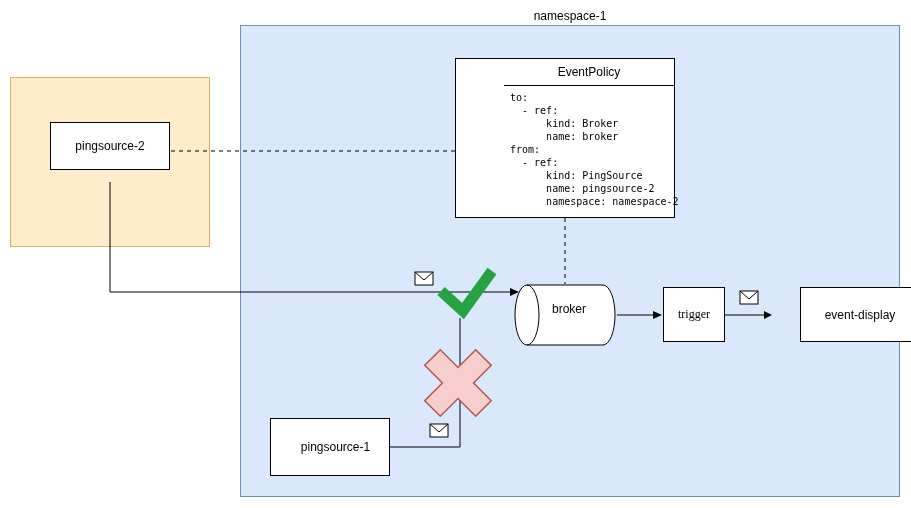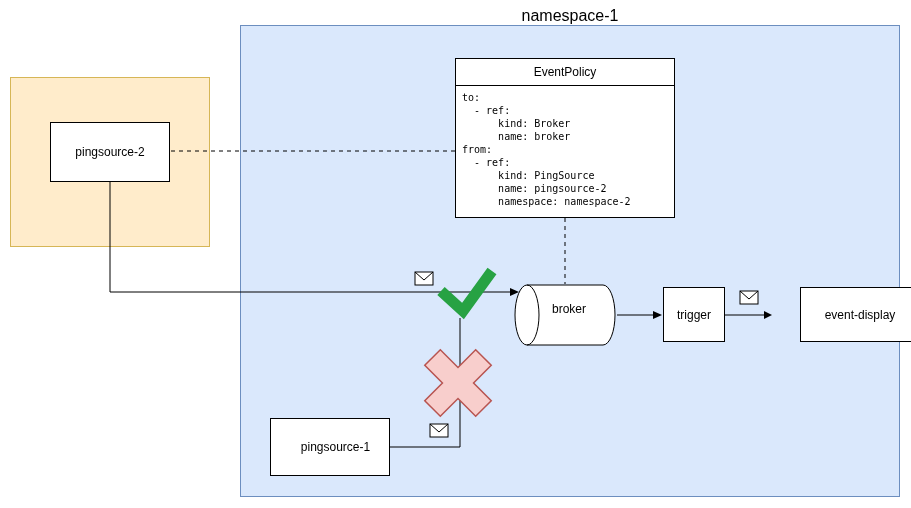--- a/index.html
+++ b/index.html
@@ -21,52 +21,53 @@
     background: var(--namespace1-fill);
     border: 1px solid var(--namespace1-stroke);
   }
   .ns2 {
     left: 10px; top: 77px; width: 200px; height: 170px;
     background: var(--namespace2-fill);
     border: 1px solid var(--namespace2-stroke);
   }
   .ns-label {
     position: absolute;
-    font-size: 16px;
+    font-size: 12px;
     text-align: center;
     line-height: 16px;
   }
   .ns1-label { left: 240px; top: 8px; width: 660px; }
   .ns2-label { left: 10px; top: 60px; width: 200px; }
   svg.wires { position: absolute; left: 0; top: 0; }
   .node {
     position: absolute;
     background: #ffffff;
     border: 1px solid #000;
     display: flex;
     align-items: center;
     justify-content: center;
     font-size: 12px;
     text-align: center;
   }
-  .pingsource2 { left: 50px;  top: 122px; width: 120px; height: 60px; }
+  .pingsource2 { left: 50px;  top: 122px; width: 120px; height: 48px; }
   .pingsource1 { left: 270px; top: 418px; width: 120px; height: 58px; padding-left: 11px; }
-  .trigger     { left: 663px; top: 287px; width: 62px;  height: 55px; }
+  .trigger     { left: 663px; top: 287px; width: 62px;  height: 55px; font-family: Liberation Serif, serif; }
   .eventdisplay{ left: 800px; top: 287px; width: 120px; height: 55px; }
   .broker-label {
     position: absolute;
     left: 523px; top: 285px; width: 92px; height: 48px;
     display: flex; align-items: center; justify-content: center;
     font-size: 12px;
   }
   .policy {
     position: absolute;
     left: 455px; top: 58px; width: 220px; height: 160px;
     background: #ffffff;
     border: 1px solid #000;
+    padding-left: 48px;
   }
   .policy-title {
     height: 27px;
     border-bottom: 1px solid #000;
     display: flex; align-items: center; justify-content: center;
     font-size: 12px;
   }
   .policy-body {
     font-family: "DejaVu Sans Mono", monospace;
     font-size: 10px;

